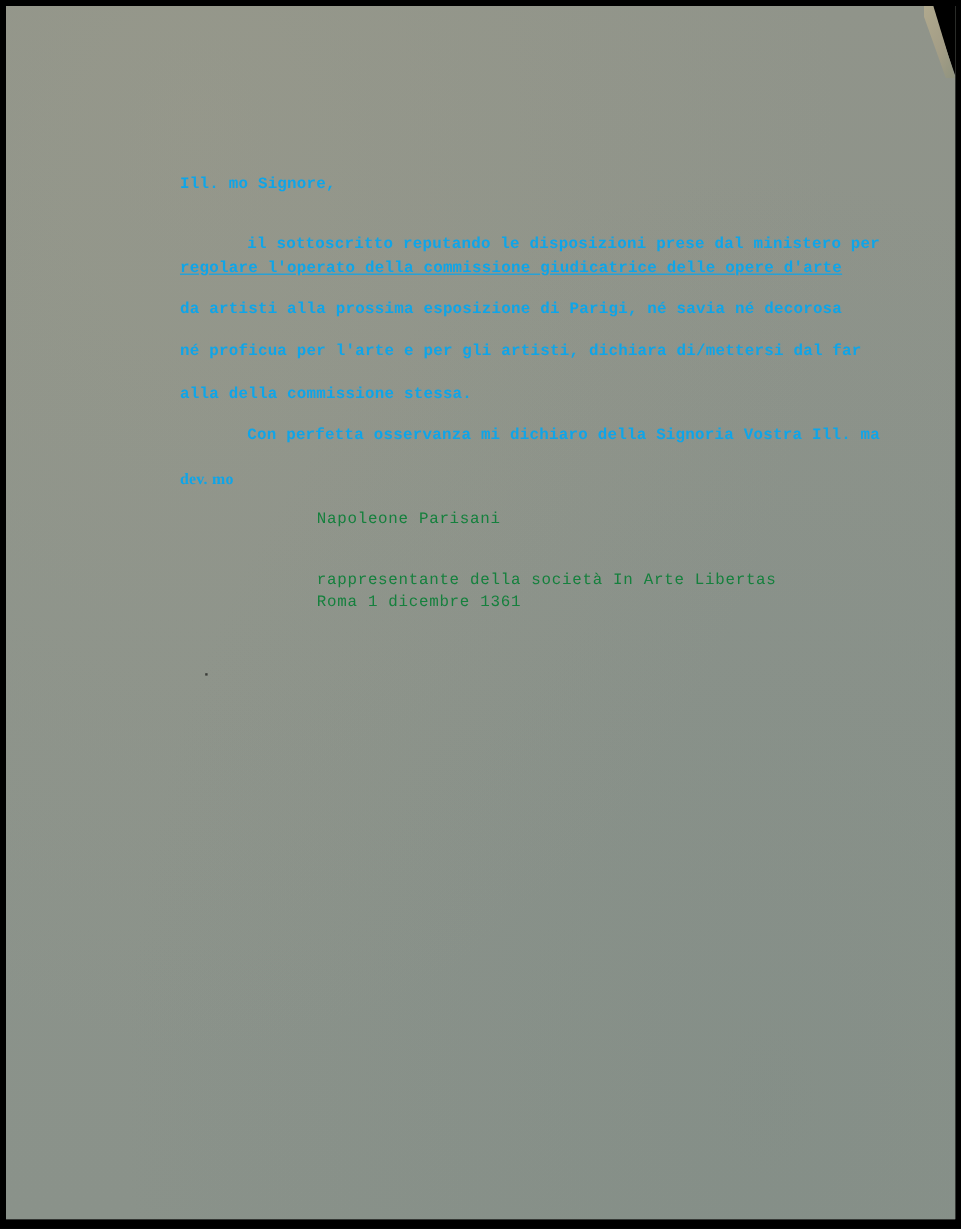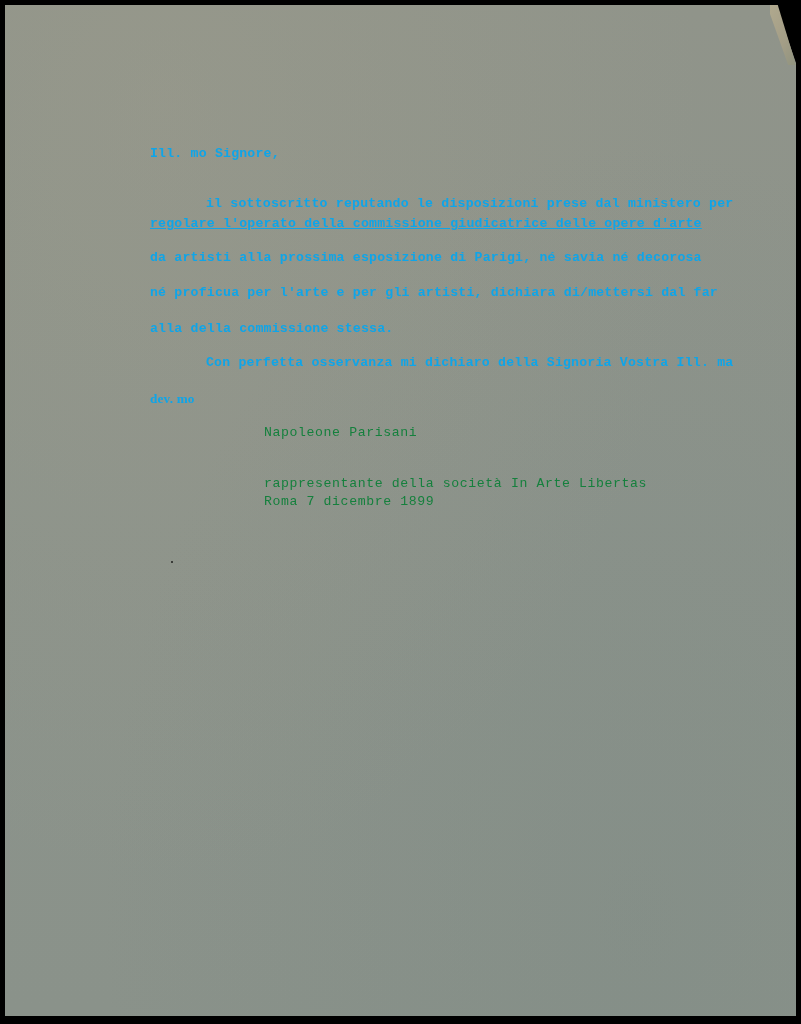--- a/index.html
+++ b/index.html
@@ -80,15 +80,15 @@
 <div class="text" style="left:150px; top:216px;text-decoration:underline;">regolare l'operato della commissione giudicatrice delle opere d'arte</div>
 <div class="text" style="left:150px; top:250px;">da artisti alla prossima esposizione di Parigi, né savia né decorosa</div>
 <div class="text" style="left:150px; top:285px;text-align:right;">né proficua per l'arte e per gli artisti, dichiara di/mettersi dal far</div>
 <div class="text" style="left:150px; top:321px;">alla della commissione stessa.</div>
 
 <div class="text" style="left:206px; top:355px;">Con perfetta osservanza mi dichiaro della Signoria Vostra Ill. ma</div>
 <div class="text" style="left:150px; top:391px;font-family:Liberation Serif, serif;">dev. mo</div>
 
 <div class="text sig" style="left:264px; top:425px;">Napoleone Parisani</div>
 <div class="text sig" style="left:264px; top:476px;">rappresentante della società In Arte Libertas</div>
-<div class="text sig" style="left:264px; top:494px;">Roma  7 dicembre 1899</div>
+<div class="text sig" style="left:264px; top:494px;">Roma  1 dicembre 1361</div>
 
 <div class="dot"></div>
 
 </body></html>

